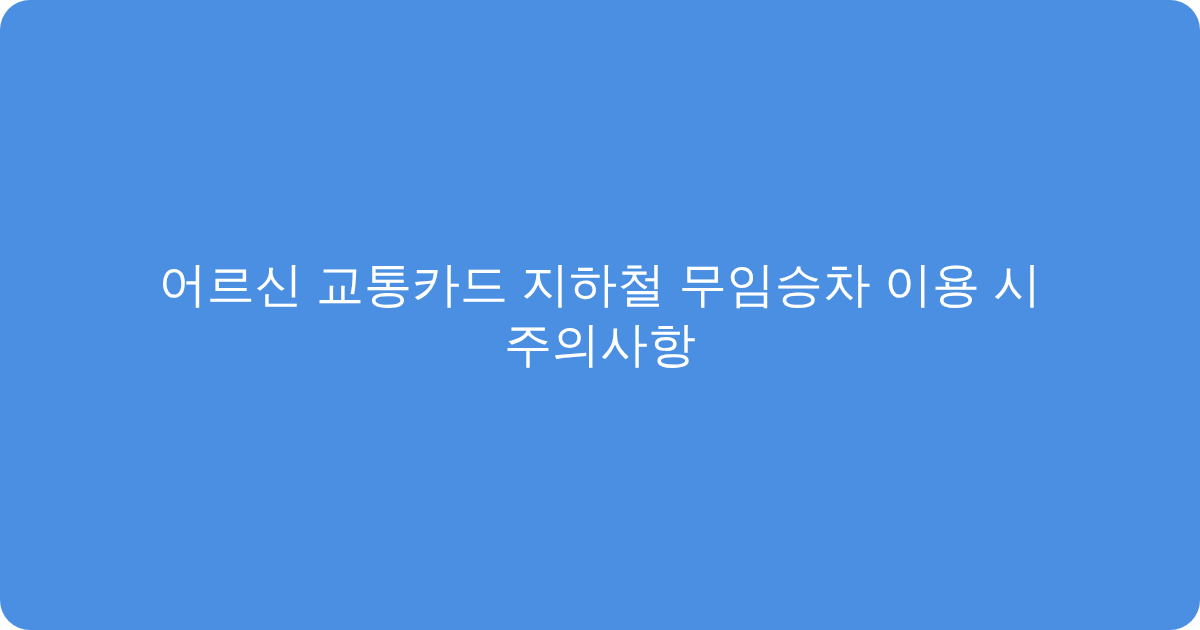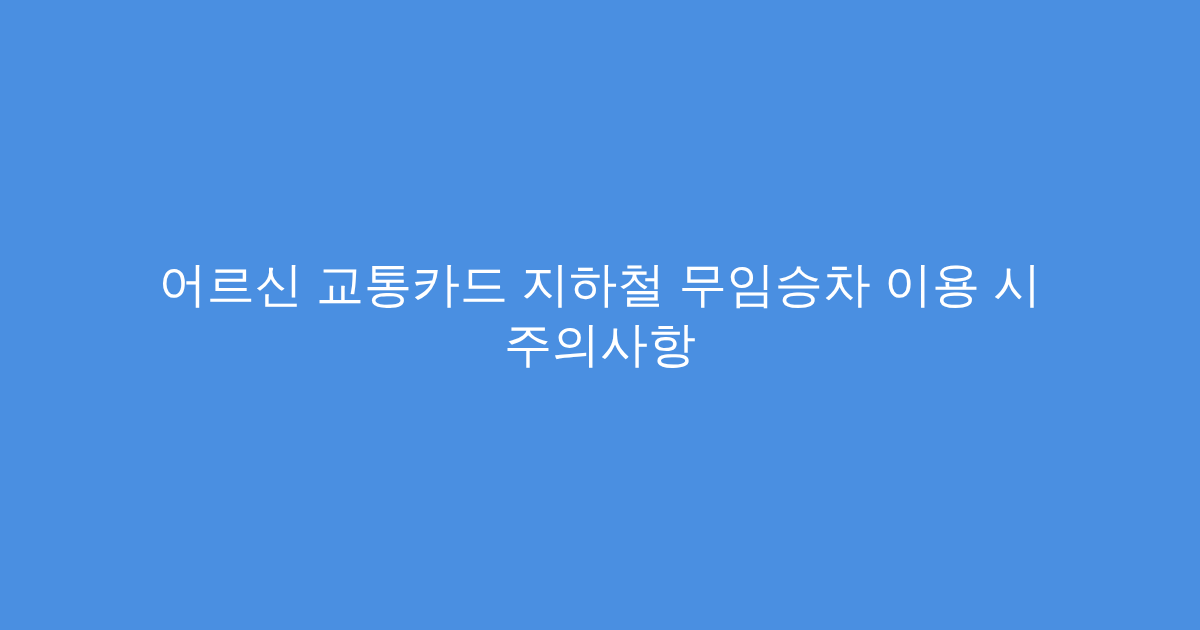--- a/index.html
+++ b/index.html
@@ -42,21 +42,21 @@
     font-weight: 400;
     line-height: 60px;
     letter-spacing: 0px;
     word-break: keep-all;
     white-space: pre-line;
   }
 </style>
 </head>
 <body>
 
-<div class="og-card" style="background-color: rgb(74, 143, 225);">
+<div class="og-card" style="background-color: rgb(74, 143, 225); border-radius: 30px;">
 
   <div class="headline-block">
 
     <h1 class="headline" style="color: rgb(255, 255, 255);">어르신 교통카드 지하철 무임승차 이용 시 주의사항</h1>
 
   </div>
 
 </div>
 
 </body></html>

